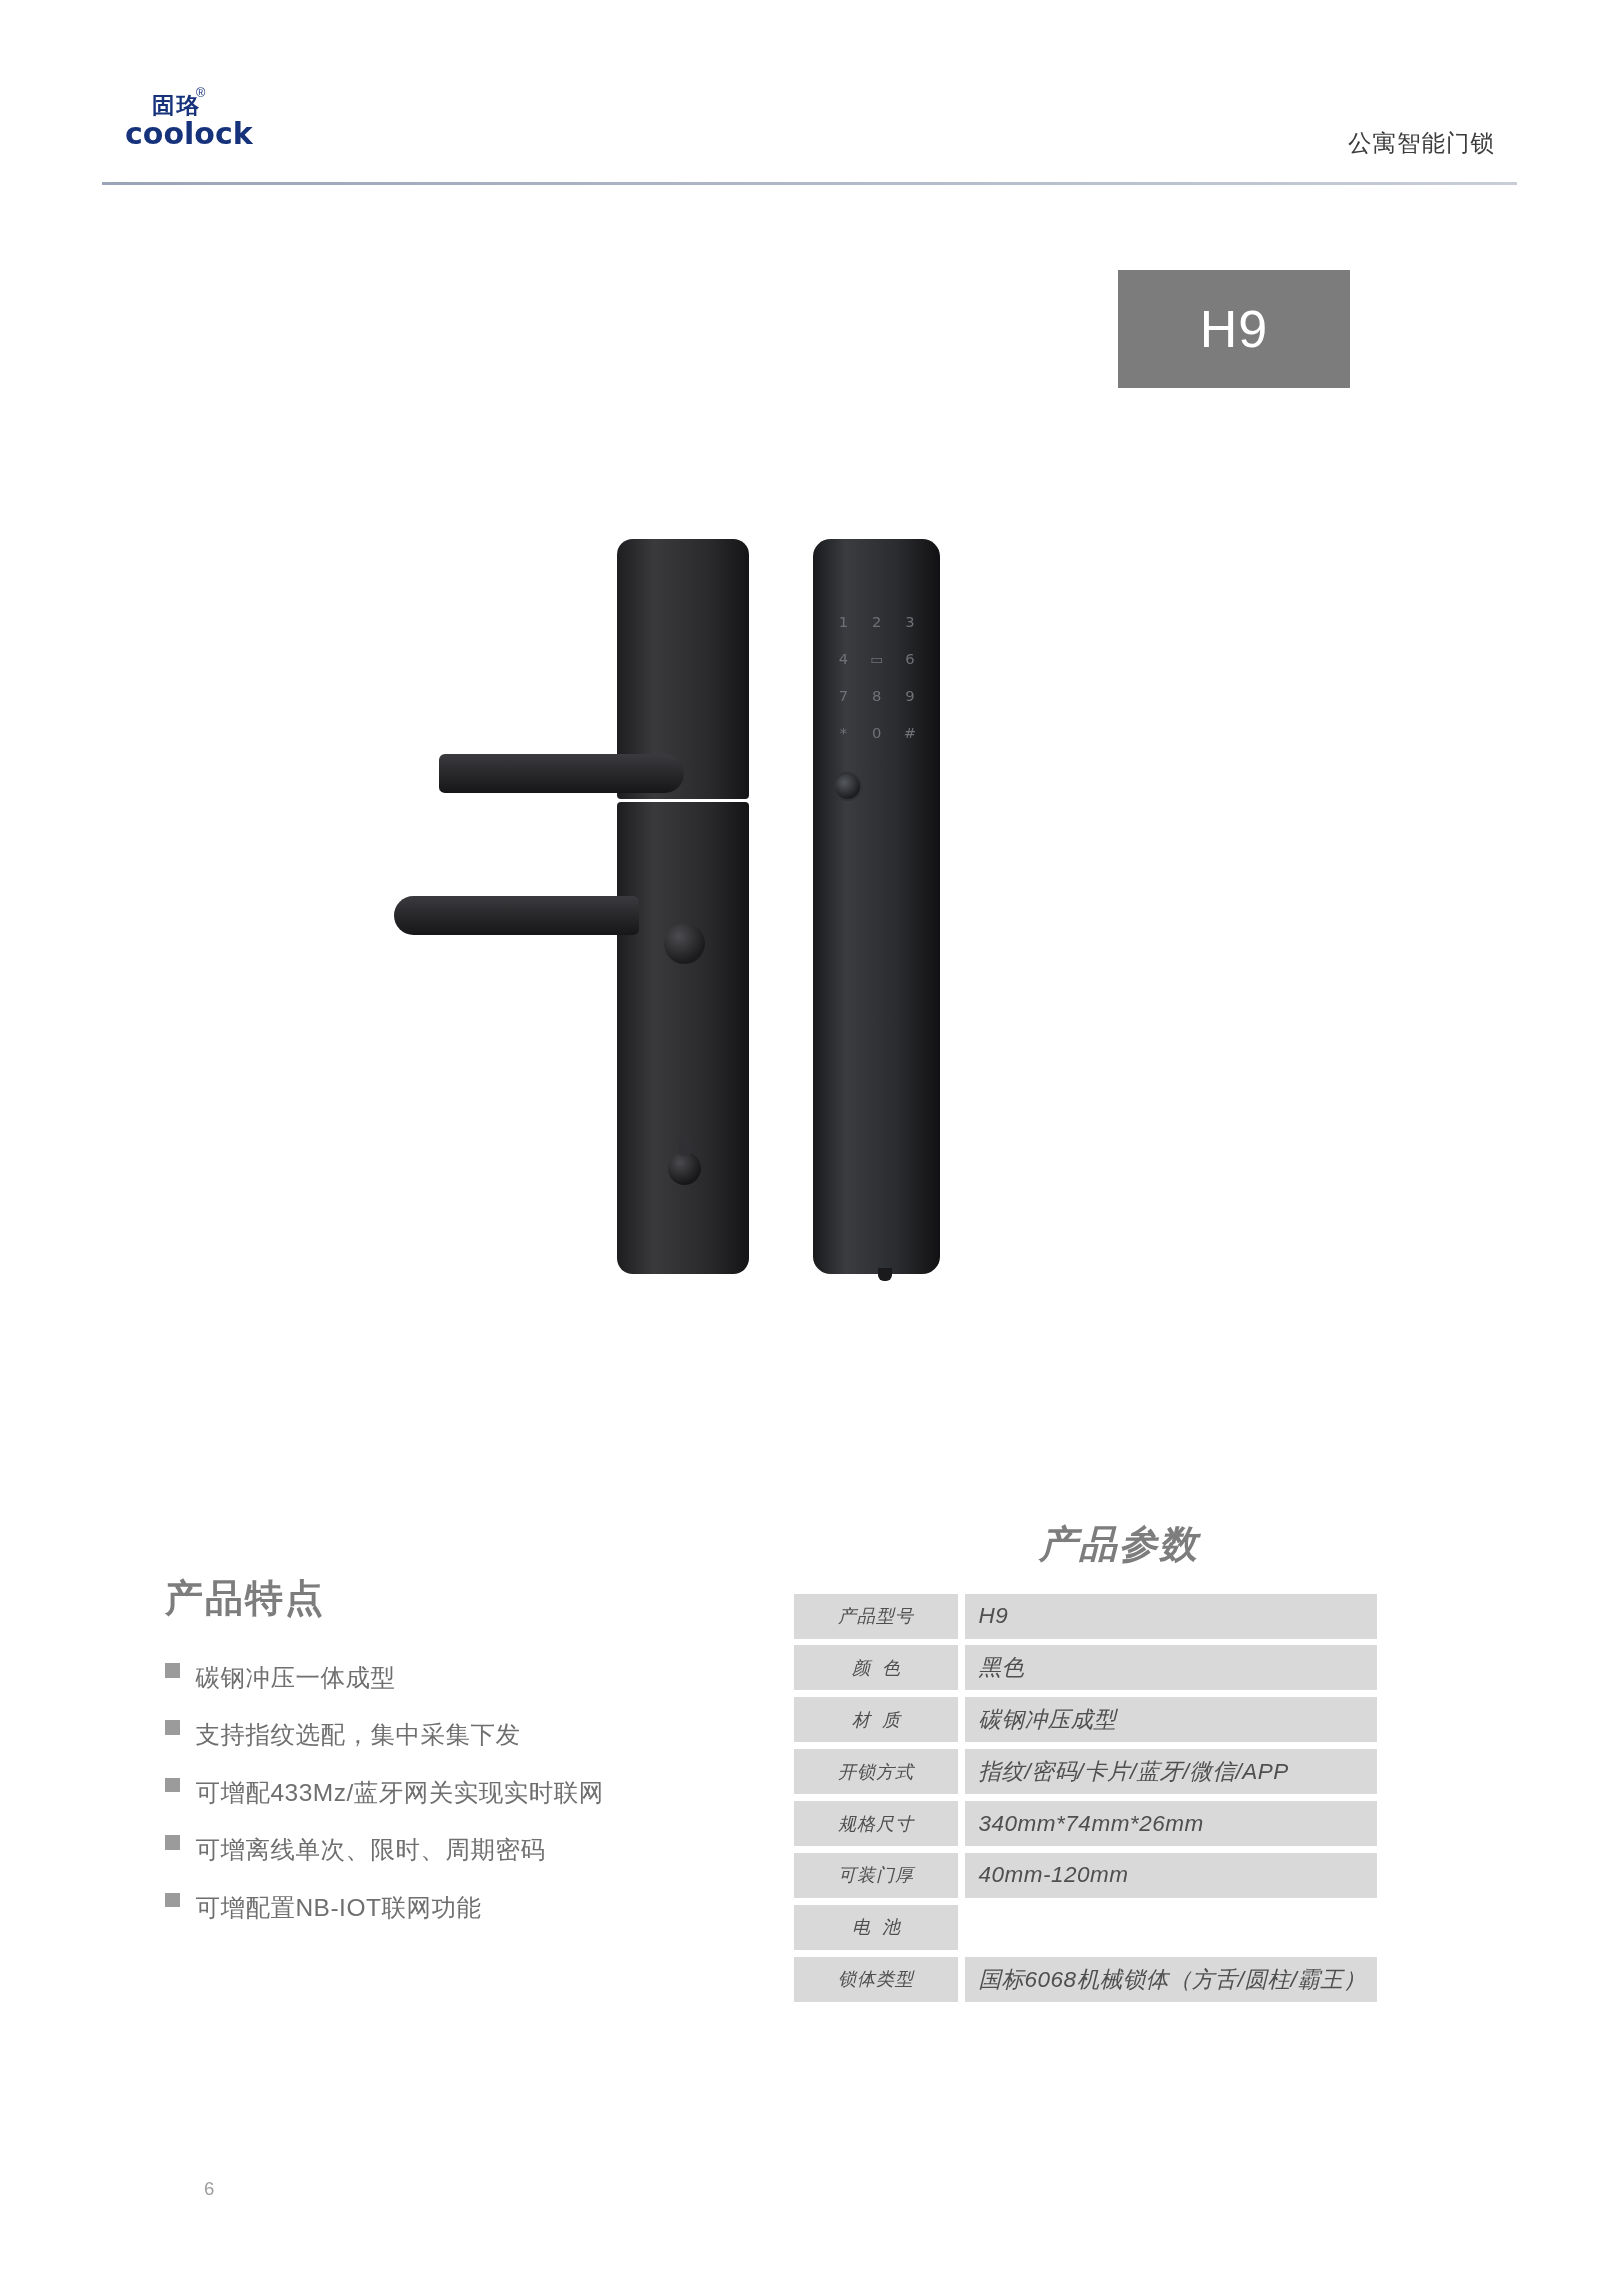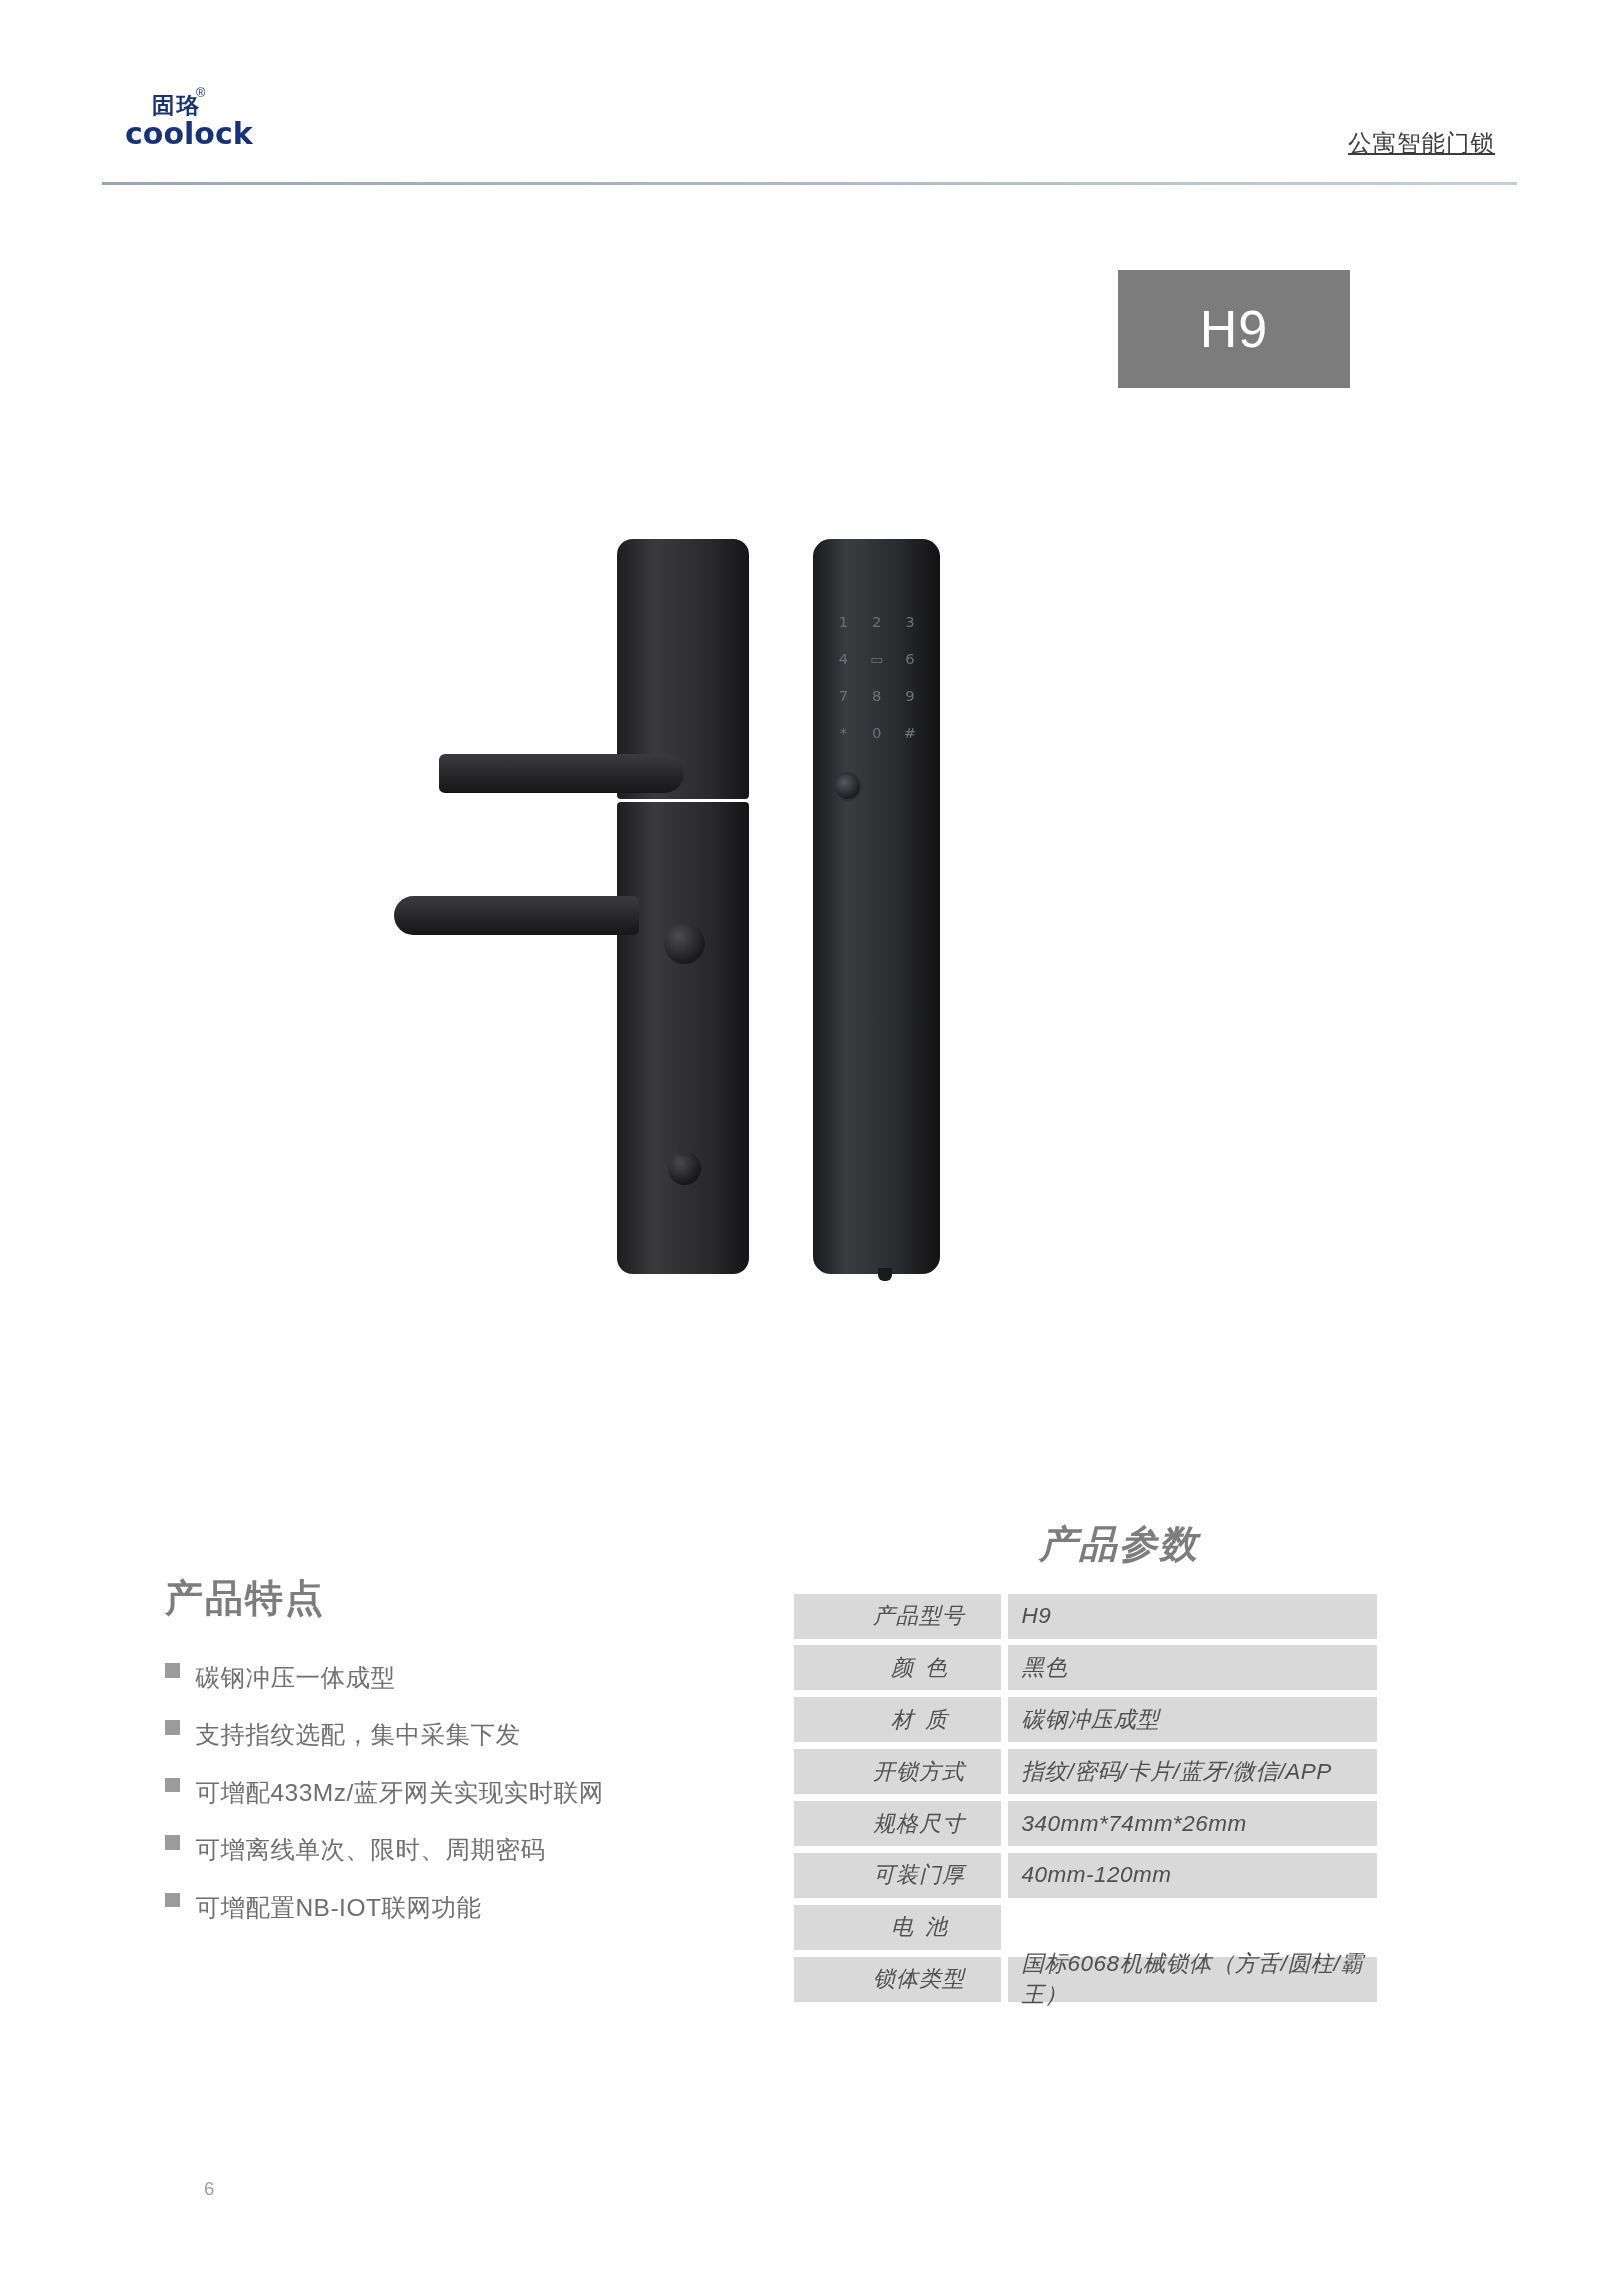--- a/index.html
+++ b/index.html
@@ -59,21 +59,20 @@
     color: #16327a;
     letter-spacing: 0px;
   }
   .header-title {
     position: absolute;
     right: 125px;
     top: 127px;
     font-size: 23.5px;
     color: #3c3c3c;
     letter-spacing: 1px;
-    text-decoration: underline;
   }
   .header-rule {
     position: absolute;
     left: 102px;
     top: 182px;
     width: 1415px;
     height: 2.9px;
     background: linear-gradient(to right, #9aa4b8, #c8cdd8);
   }
 
@@ -287,27 +286,26 @@
   }
   .spec-row {
     display: flex;
     margin-bottom: 6.9px;
     height: 45px;
   }
   .spec-label {
     width: 164px;
     background: #d9d9d9;
     color: #4f4f4f;
-    font-size: 22px;
+    font-size: 18px;
     display: flex;
     align-items: center;
     justify-content: center;
     letter-spacing: 1px;
     flex: 0 0 auto;
-    padding-left: 43px;
   }
   .spec-label.spaced {
     letter-spacing: 11.8px;
     text-indent: 11.8px;
   }
   .spec-value {
     flex: 1 1 auto;
     background: #d9d9d9;
     color: #4f4f4f;
     font-size: 22.5px;

